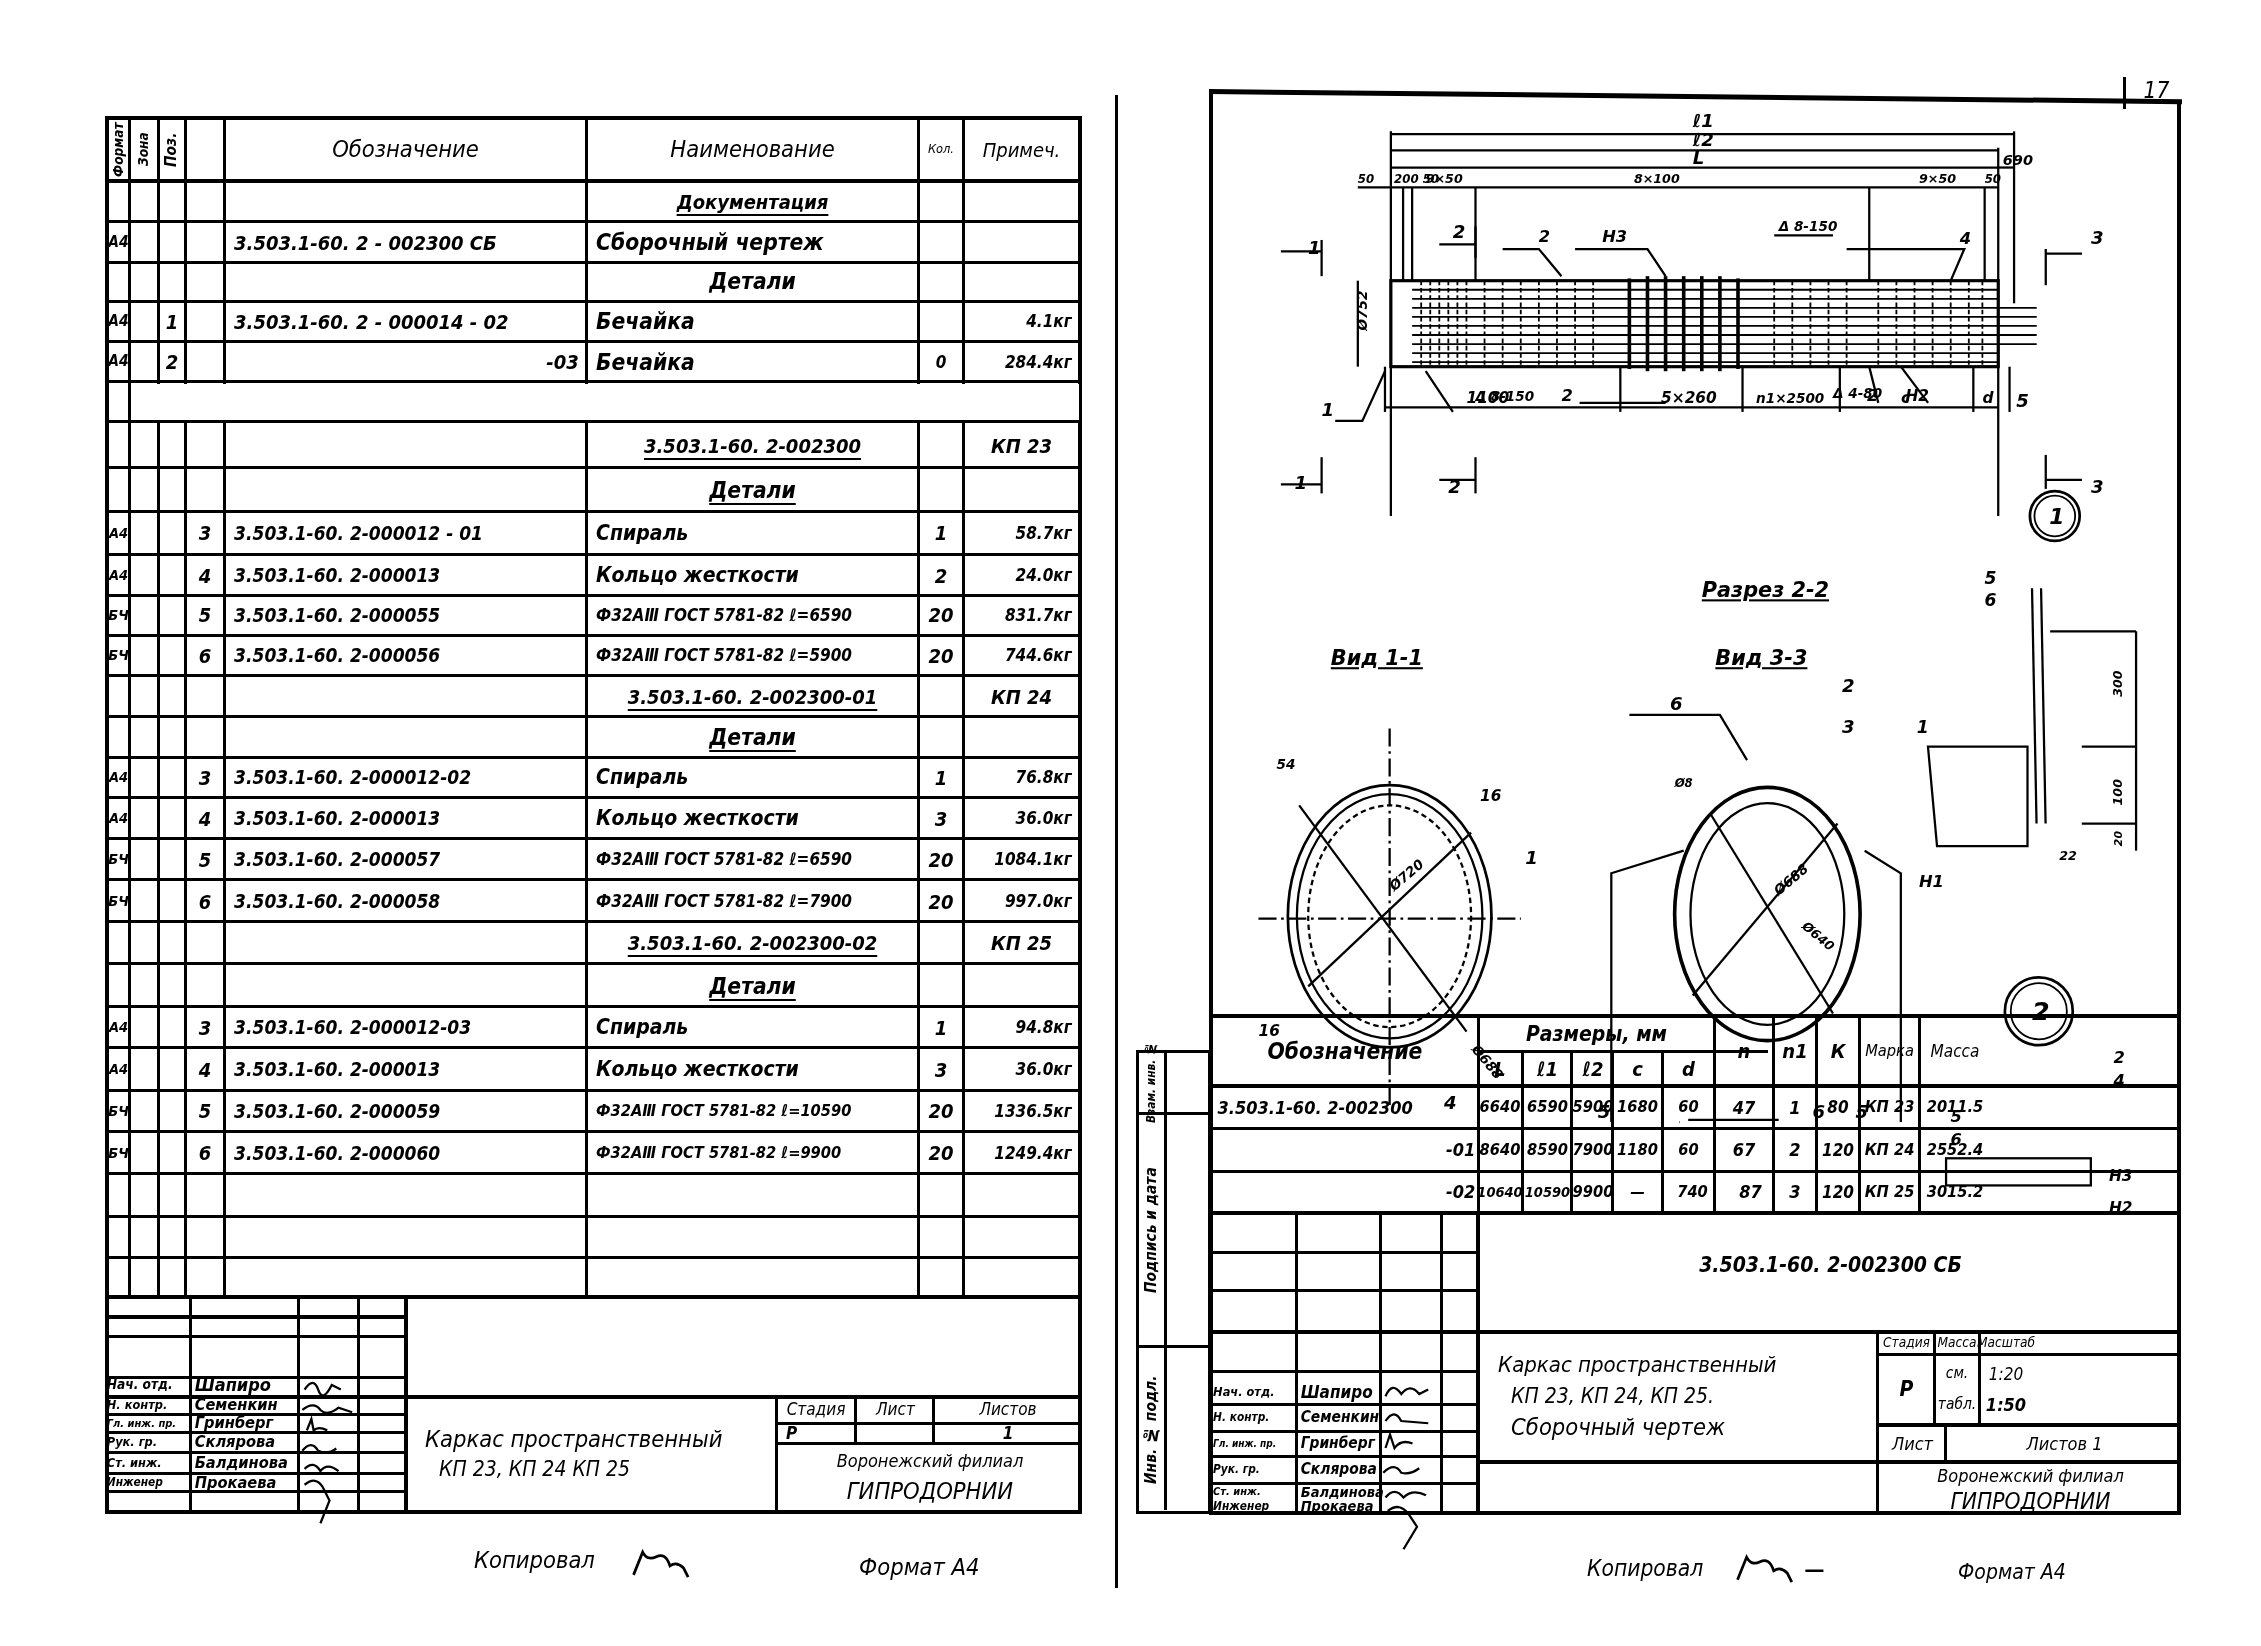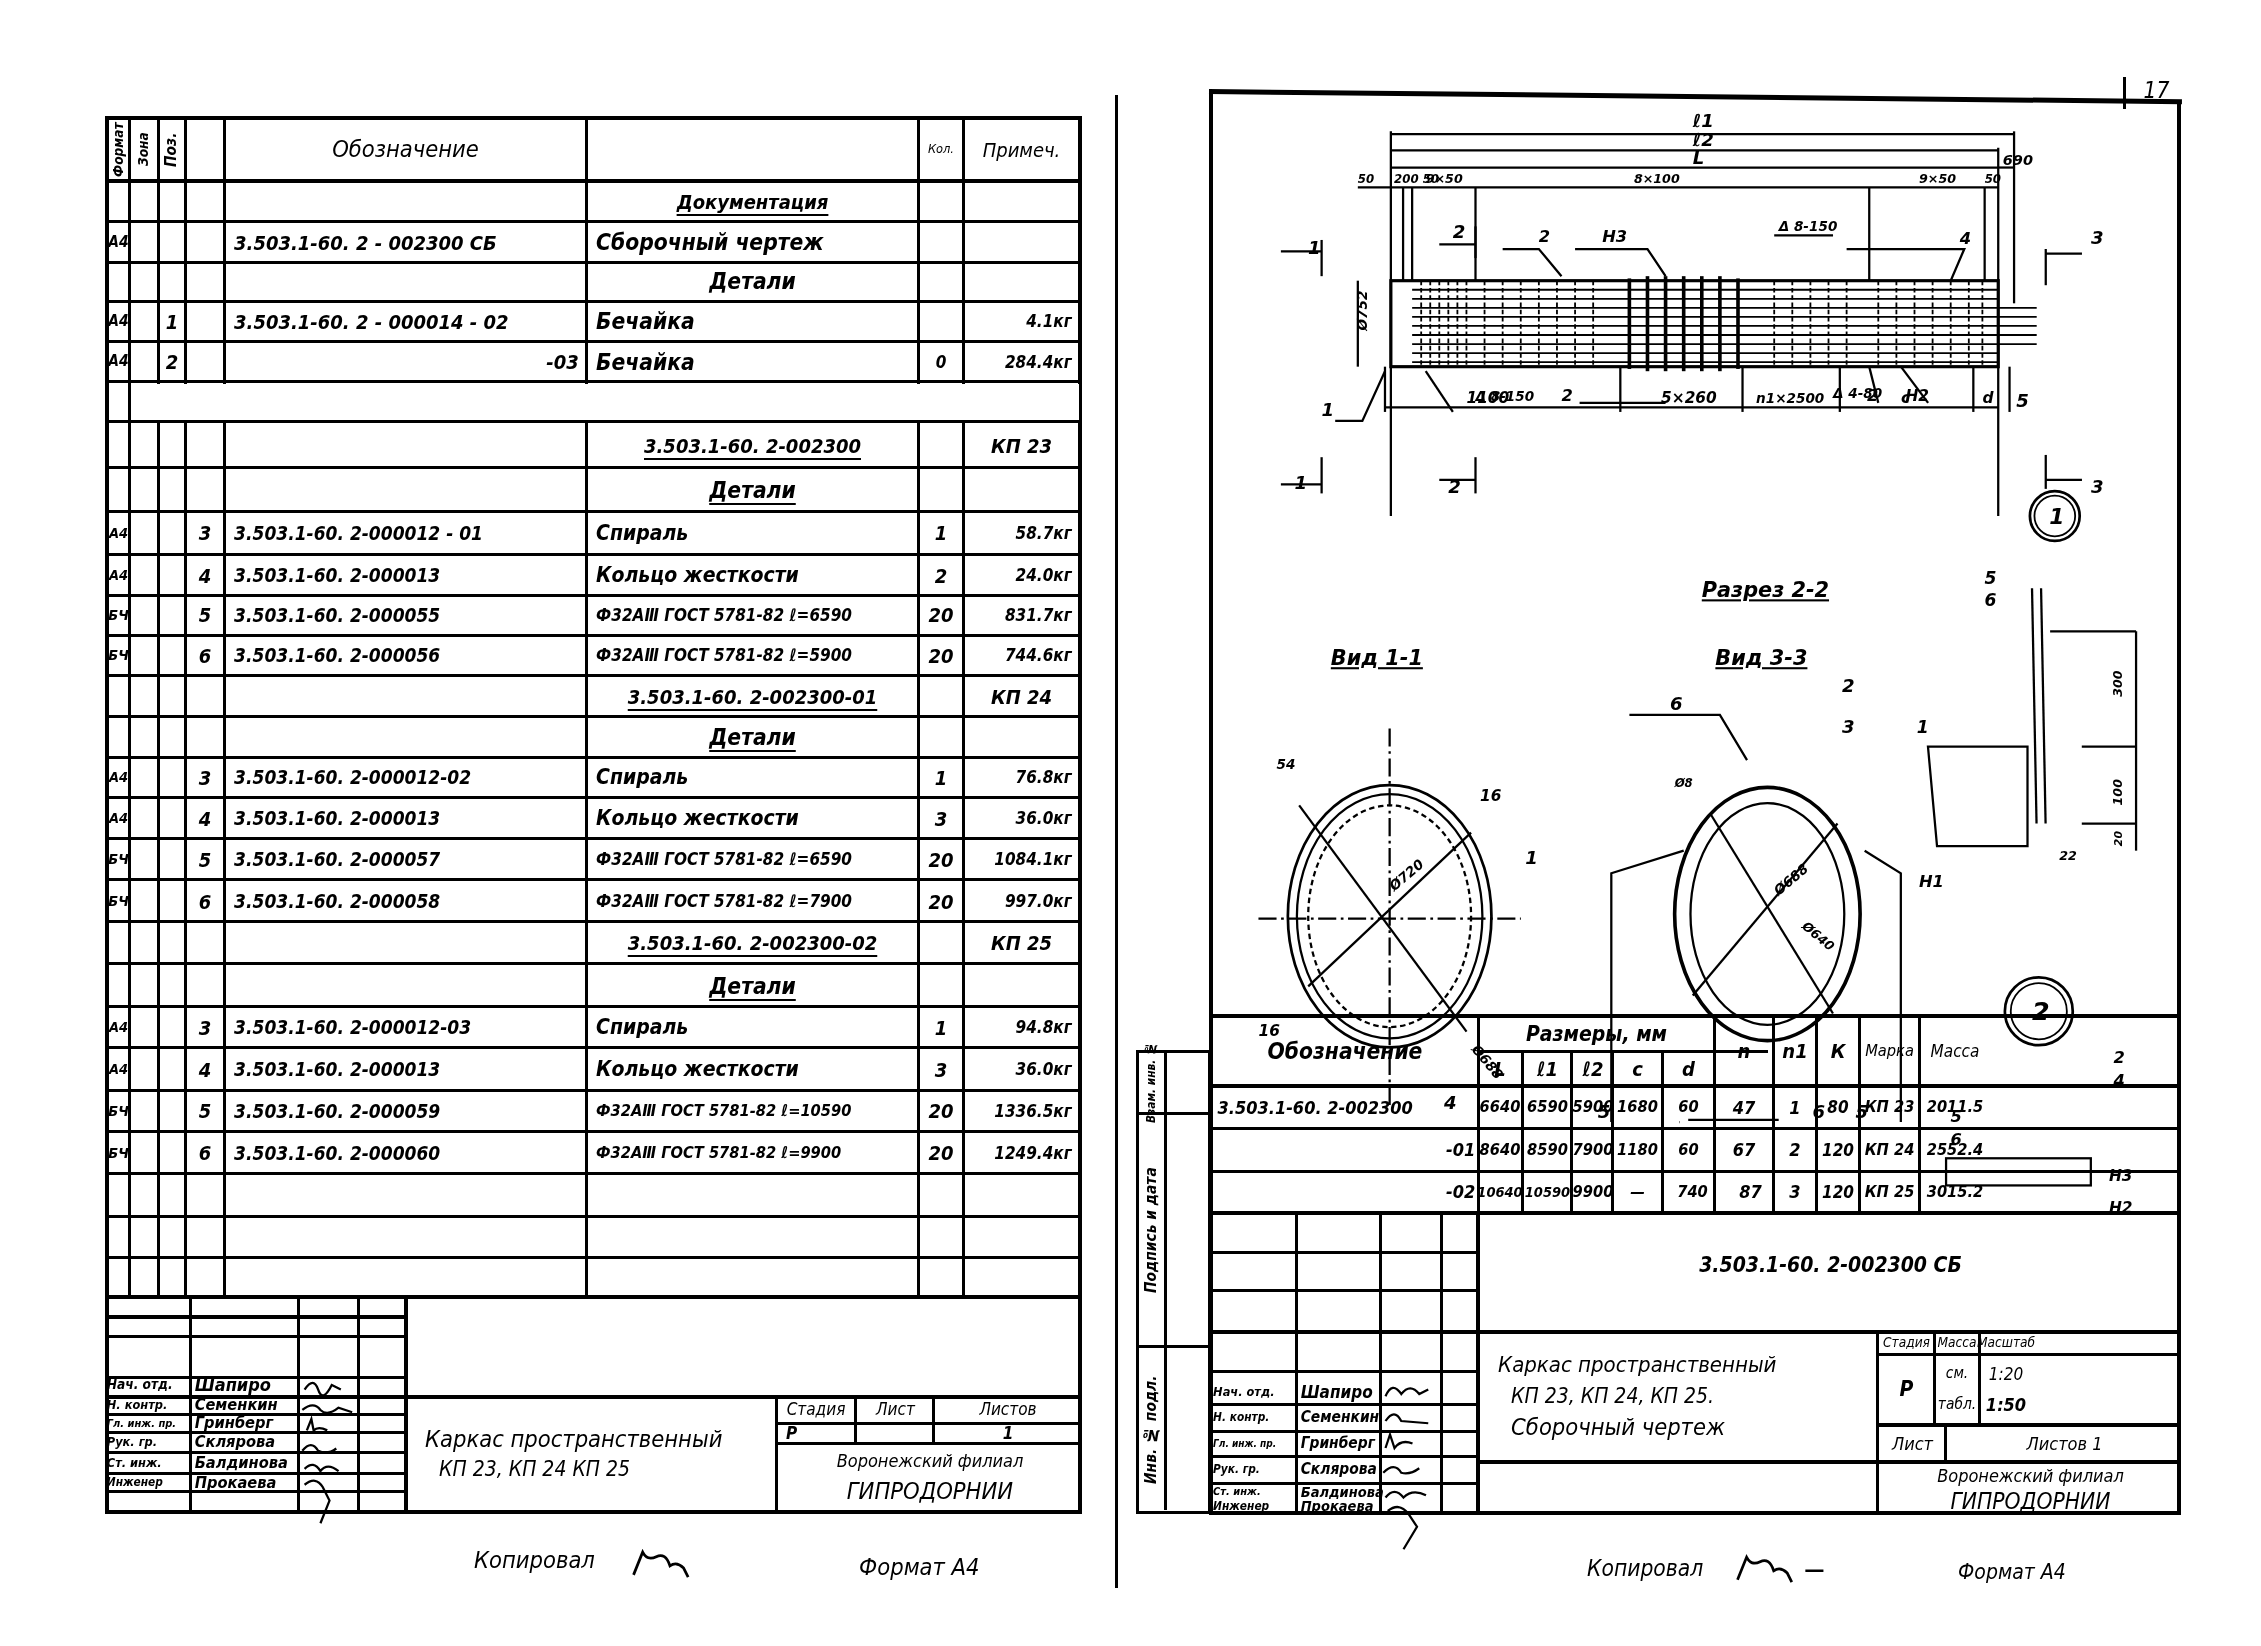--- a/index.html
+++ b/index.html
@@ -35,20 +35,21 @@
   <div class="vl" style="left:184px;top:116px;height:1181px;"></div>
   <div class="vl" style="left:223px;top:116px;height:1181px;"></div>
   <div class="vl" style="left:585px;top:116px;height:1181px;"></div>
   <div class="vl" style="left:917px;top:116px;height:1181px;"></div>
   <div class="vl" style="left:962px;top:116px;height:1181px;"></div>
 
   <div class="cell c vert" style="left:109px;top:119px;width:19px;height:61px;font-size:13.6px;">Формат</div>
   <div class="cell c vert" style="left:131px;top:119px;width:26px;height:61px;font-size:13.6px;">Зона</div>
   <div class="cell c vert" style="left:160px;top:119px;width:24px;height:61px;font-size:15.4px;">Поз.</div>
   <div class="cell c" style="left:226px;top:119px;width:359px;height:61px;font-size:23.5px;font-weight:normal;">Обозначение</div>
+  <div class="cell c" style="left:588px;top:119px;width:329px;height:61px;font-size:23.5px;font-weight:normal;">Наименование</div>
   <div class="cell c" style="left:920px;top:119px;width:42px;height:61px;font-size:12.7px;font-weight:normal;">Кол.</div>
   <div class="cell c" style="left:965px;top:119px;width:113px;height:61px;font-size:20px;font-weight:normal;">Примеч.</div>
 
   <div class="hl" style="left:105px;top:220px;width:977px;"></div>
   <div class="hl" style="left:105px;top:261px;width:977px;"></div>
   <div class="hl" style="left:105px;top:300px;width:977px;"></div>
   <div class="hl" style="left:105px;top:340px;width:977px;"></div>
   <div class="hl" style="left:105px;top:380px;width:977px;"></div>
   <div class="hl" style="left:105px;top:420px;width:977px;"></div>
   <div class="hl" style="left:105px;top:466px;width:977px;"></div>

